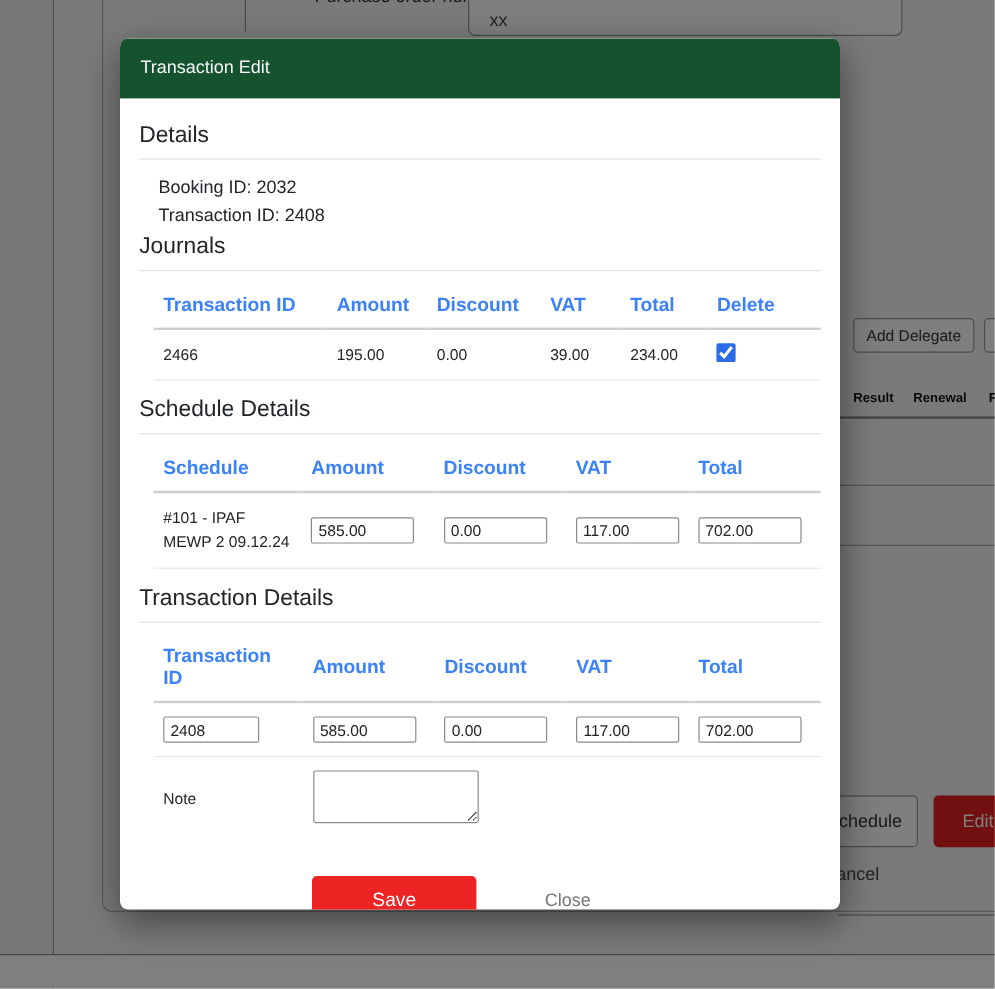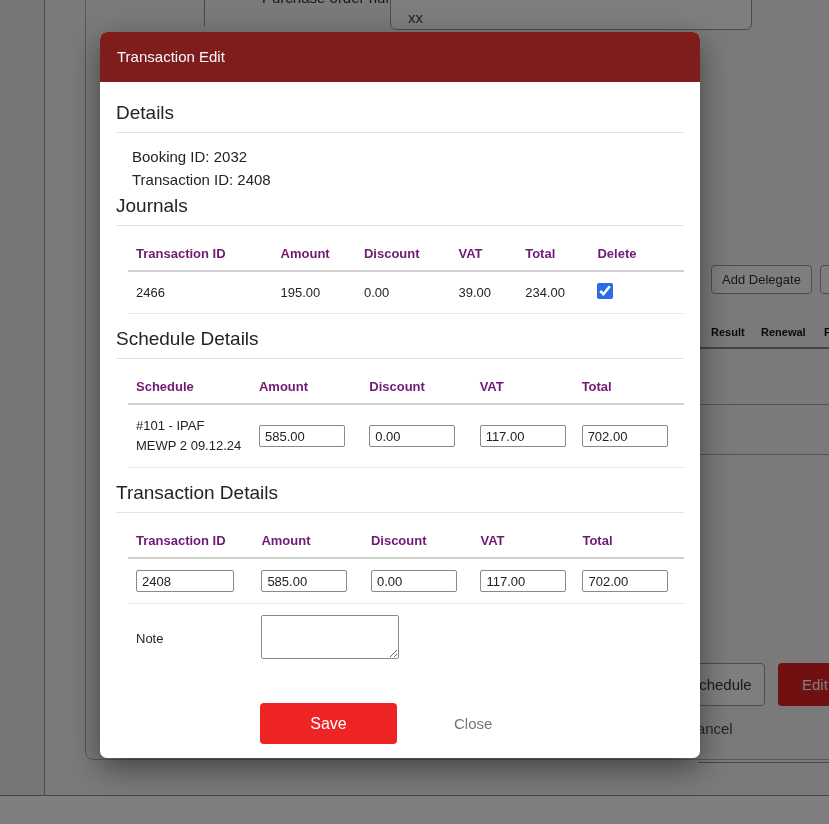--- a/index.html
+++ b/index.html
@@ -35,41 +35,41 @@
   .bg-cancel { left:686px; top:720px; font-size:15px; color:#4a4a4a; }
   .bg-bottom-line { left:698px; top:762px; width:131px; height:1px; background:#8f8f8f; }
   .footer-band { left:0; top:795px; width:829px; height:29px; background:#ffffff; border-top:1px solid #8d8d8d; }
 
   
   .overlay { position:absolute; inset:0; background:rgba(0,0,0,0.5); }
 
   
   .modal { position:absolute; left:100px; top:32px; width:600px; height:726px; background:#fff;
            border-radius:7px; overflow:hidden; box-shadow:0 10px 30px rgba(0,0,0,0.45); }
-  .modal-header { height:50px; background:#7f1d1d; color:#f6fafc; font-size:15px; line-height:50px; padding-left:17px; }
+  .modal-header { height:50px; background:#14532d; color:#f6fafc; font-size:15px; line-height:50px; padding-left:17px; }
   .modal-body { padding:20px 16px 0 16px; }
 
   h2.section { font-size:19px; font-weight:400; margin:0; color:#212529; }
   hr.sec { border:none; border-top:1px solid #e2e2e2; margin:8px 0 0 0; }
   h2.mt1 { margin-top:4px; } h2.mt2 { margin-top:14px; }
 
   .details-block { margin:12px 0 0 16px; font-size:15px; }
   .details-block div { line-height:23px; }
 
   table.grid { margin:10px 0 0 12px; width:calc(100% - 12px); border-collapse:collapse; }
-  table.grid th { text-align:left; font-size:13px; font-weight:bold; color:#701a75; padding:10px 8px 9px 8px;
+  table.grid th { text-align:left; font-size:16px; font-weight:bold; color:#3b82f6; padding:10px 8px 9px 8px;
                   border-bottom:2px solid #cfcfcf; }
   table.grid td { font-size:13px; color:#212529; padding:11px 8px; vertical-align:middle;
                   border-bottom:1px solid #e8e8e8; }
   table.grid tr.no-line td { border-bottom:none; }
   td.sched-label { line-height:1.55; padding-right:20px; }
 
   input.num-input { width:86px; height:22px; border:1px solid #8a8a8a; border-radius:2px; font-size:13px;
                     padding:1px 5px; font-family:inherit; color:#222; background:#fff; }
-  input.id-input { width:98px; }
+  input.id-input { width:80px; }
   input[type="checkbox"].del-box { width:16px; height:16px; accent-color:#2b6be8; margin:0; }
   td.note-cell { font-weight:normal; font-size:13px; }
   textarea.note-area { width:138px; height:44px; border:1px solid #8a8a8a; border-radius:2px; resize:both;
                        font-family:inherit; font-size:13px; }
 
   .btn-row { display:flex; align-items:center; margin:30px 0 0 144px; gap:57px; }
   .save-btn { width:137px; height:41px; background:#ee2424; color:#fff; border:none; border-radius:4px;
               font-size:16px; font-family:inherit; cursor:pointer; }
   .close-link { font-size:15px; color:#757575; cursor:pointer; }
 </style>

